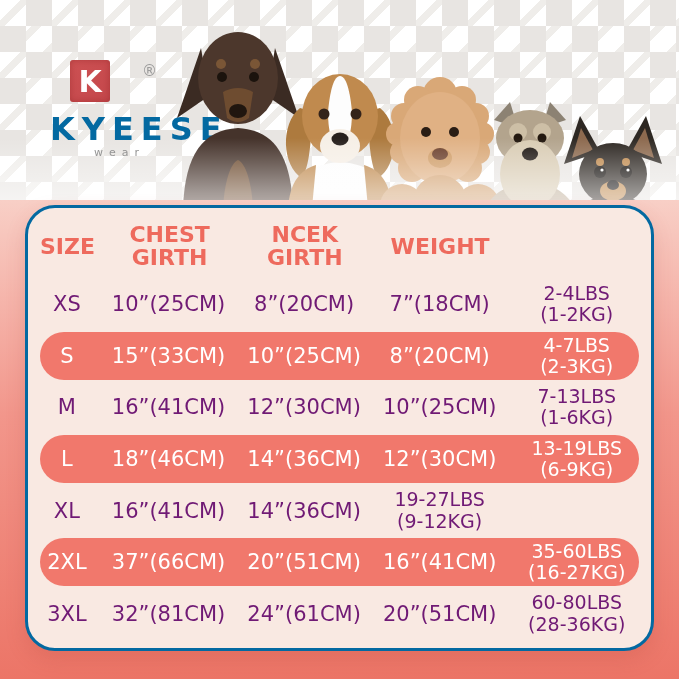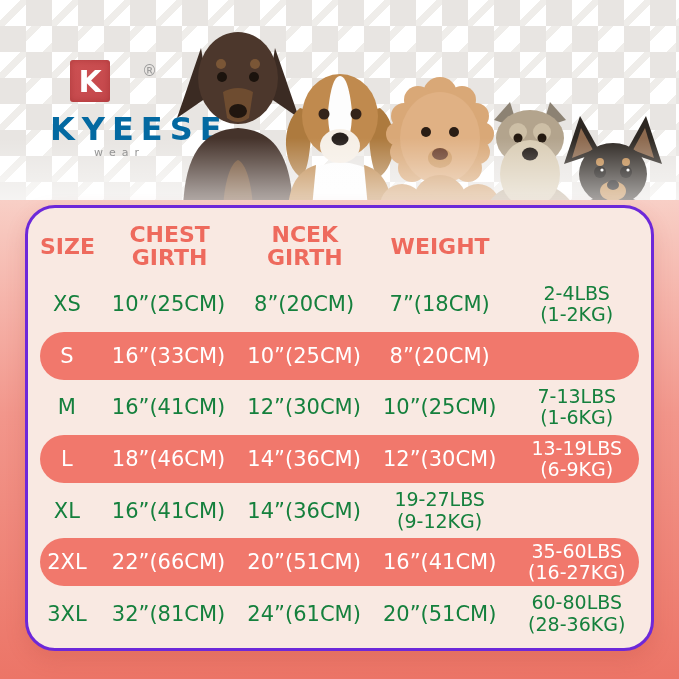--- a/index.html
+++ b/index.html
@@ -30,29 +30,29 @@
   .logo-sub{position:absolute;left:44px;top:88px;color:#848484;font-size:11px;letter-spacing:6px;}
 
   .dog{position:absolute;}
 
   
   .backdrop{position:absolute;left:0;top:200px;width:679px;height:479px;
     background:linear-gradient(180deg,#f8cfc6 0%,#f2968b 45%,#ec7567 100%);}
 
   
   .panel{position:absolute;left:25px;top:205px;width:629px;height:446px;box-sizing:border-box;
-    background:#f9e9e2;border:3px solid #6d28d9;border-radius:30px;
+    background:#f9e9e2;border:3px solid #0369a1;border-radius:30px;
     padding:8px 12px 10px 12px;display:flex;flex-direction:column;
     box-shadow:0 8px 20px rgba(170,60,50,.18);}
   .t-header{display:grid;grid-template-columns:54fr 150fr 122fr 150fr 125fr;height:62px;flex:0 0 auto;}
   .hcell{display:flex;flex-direction:column;align-items:center;justify-content:center;
     color:#ee6a5d;font-weight:bold;font-size:22px;line-height:1.04;text-align:center;}
   .t-rows{flex:1;display:flex;flex-direction:column;gap:3px;margin-top:2px;}
   .t-row{flex:1;display:grid;grid-template-columns:54fr 150fr 122fr 150fr 125fr;
-    align-items:center;border-radius:26px;color:#15803d;}
+    align-items:center;border-radius:26px;color:#701a75;}
   .t-row.hl{background:#f1786c;color:#ffffff;}
   .cell{text-align:center;font-size:21px;line-height:1.05;}
   .cell.weight{font-size:19px;line-height:1.12;}
   .cell.weight span{display:block;}
 </style>
 </head>
 <body>
 
 <div class="hero">
   <div class="houndstooth"></div>
@@ -184,23 +184,27 @@
       <div class="cell">8”(20CM)</div>
       <div class="cell">7”(18CM)</div>
       <div class="cell weight">
         <span>2-4LBS</span>
         <span>(1-2KG)</span>
       </div>
     </div>
 
     <div class="t-row hl">
       <div class="cell">S</div>
-      <div class="cell">16”(33CM)</div>
+      <div class="cell">15”(33CM)</div>
       <div class="cell">10”(25CM)</div>
       <div class="cell">8”(20CM)</div>
+      <div class="cell weight">
+        <span>4-7LBS</span>
+        <span>(2-3KG)</span>
+      </div>
     </div>
 
     <div class="t-row">
       <div class="cell">M</div>
       <div class="cell">16”(41CM)</div>
       <div class="cell">12”(30CM)</div>
       <div class="cell">10”(25CM)</div>
       <div class="cell weight">
         <span>7-13LBS</span>
         <span>(1-6KG)</span>
@@ -223,21 +227,21 @@
       <div class="cell">16”(41CM)</div>
       <div class="cell">14”(36CM)</div>
       <div class="cell weight">
         <span>19-27LBS</span>
         <span>(9-12KG)</span>
       </div>
     </div>
 
     <div class="t-row hl">
       <div class="cell">2XL</div>
-      <div class="cell">22”(66CM)</div>
+      <div class="cell">37”(66CM)</div>
       <div class="cell">20”(51CM)</div>
       <div class="cell">16”(41CM)</div>
       <div class="cell weight">
         <span>35-60LBS</span>
         <span>(16-27KG)</span>
       </div>
     </div>
 
     <div class="t-row">
       <div class="cell">3XL</div>

